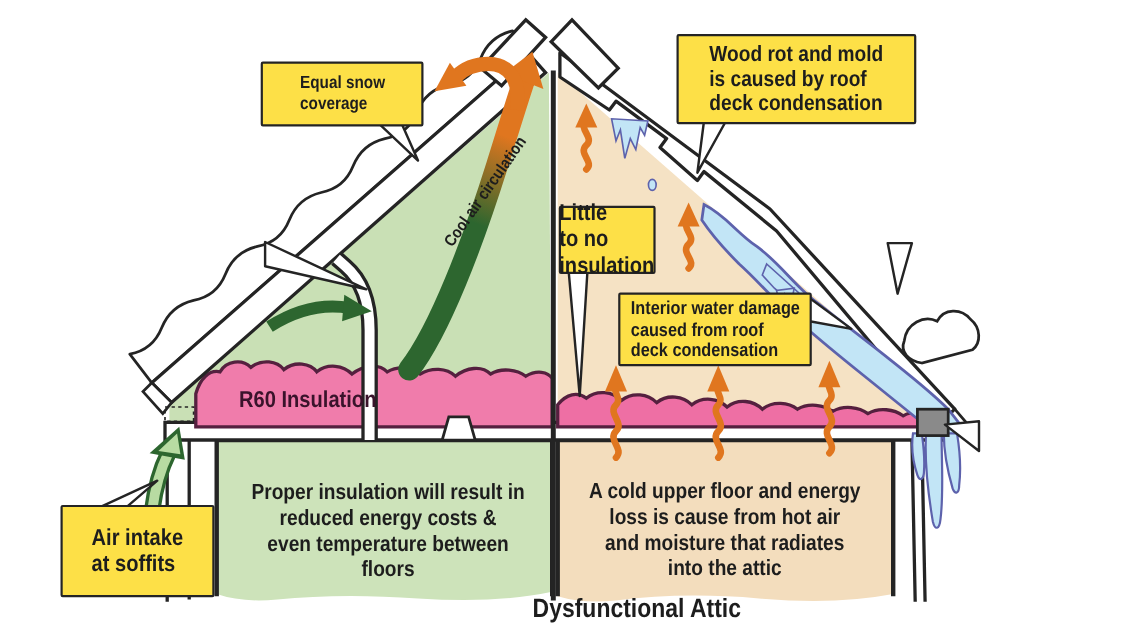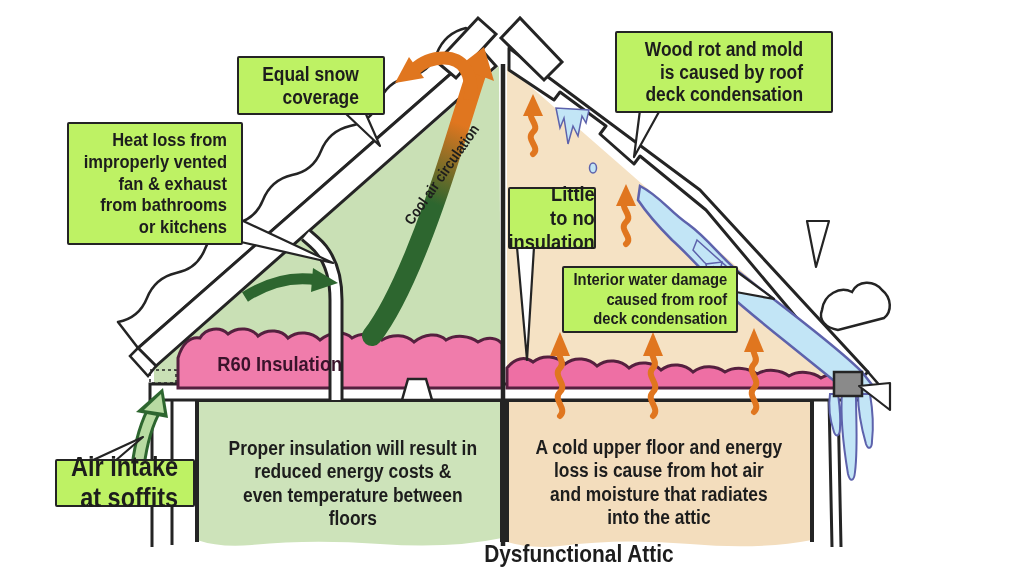--- a/index.html
+++ b/index.html
@@ -1,20 +1,20 @@
 <!DOCTYPE html>
 <html style="--line: #242424; --text: #1d1d1d; --attic_green: #c9e0b5; --room_green: #cde3ba; --attic_tan: #f5e2c4; --room_tan: #f3ddbd; --insulation_pink: #f07cab; --insulation_pink_right: #ee6fa4; --insulation_outline: #55203f; --orange: #e0761f; --dark_green: #2d662f; --light_green_arrow: #b8dba2; --ice_fill: #c2e5f6; --ice_outline: #5d62ac; --soffit_gray: #8a8a8a; --r60_text: #3a132b;"><head>
 <meta charset="utf-8">
 <style>
   html,body{margin:0;padding:0;background:#fff;}
   .stage{position:relative;width:1024px;height:576px;background:#fff;overflow:hidden;
          font-family:"Liberation Sans","DejaVu Sans",sans-serif;font-weight:bold;}
   .stage svg{position:absolute;left:0;top:0;z-index:1;}
-  .callout{position:absolute;background:#bef264;border:2.5px solid var(--line);border-radius:2px;
-           display:flex;align-items:center;justify-content:center;text-align:right;
+  .callout{position:absolute;background:#fde047;border:2.5px solid var(--line);border-radius:2px;
+           display:flex;align-items:center;justify-content:center;text-align:left;
            color:var(--text);line-height:1.14;z-index:3;box-sizing:border-box;padding:1px 2px;}
   .plain{position:absolute;display:flex;align-items:center;justify-content:center;
          text-align:center;color:var(--text);z-index:3;box-sizing:border-box;}
   .ts{display:inline-block;transform:scaleX(0.87);transform-origin:50% 50%;white-space:nowrap;}
   
   .ln{stroke:var(--line);}
   .white-f{fill:#ffffff;}
   .green-attic{fill:var(--attic_green);}
   .green-room{fill:var(--room_green);}
   .tan-attic{fill:var(--attic_tan);}
@@ -161,42 +161,39 @@
     <path class="wedge" d="M241,220 L241,242 L333,263 Z"></path>
     <path class="wedge" d="M640,110 L660,110 L634,157 Z"></path>
     <path class="wedge" d="M807,221 L829,221 L816,267 Z"></path>
     <path class="wedge" d="M517,247 L534,247 L527,360 Z"></path>
     <path class="wedge" d="M736,271 L736,292 L774,299 Z"></path>
     <path class="wedge" d="M91,461 L115,461 L143,437 Z"></path>
     <path class="wedge" d="M890,383 L890,410 L859,386 Z"></path>
   </g>
 </svg>
 
-<div class="callout" style="left:237px;top:56px;width:148px;height:59px;font-size:20px">
+<div class="callout" style="left:237px;top:56px;width:148px;height:59px;font-size:16px">
   <span class="ts">Equal snow<br>coverage</span>
 </div>
 
-<div class="callout" style="left:67px;top:122px;width:176px;height:123px;font-size:19px">
-  <span class="ts">Heat loss from<br>improperly vented<br>fan &amp; exhaust<br>from bathrooms<br>or kitchens</span>
-</div>
 
 <div class="callout" style="left:615px;top:31px;width:218px;height:82px;font-size:20px">
   <span class="ts">Wood rot and mold<br>is caused by roof<br>deck condensation</span>
 </div>
 
 
 <div class="callout" style="left:508px;top:187px;width:88px;height:62px;font-size:21px">
   <span class="ts">Little<br>to no<br>insulation</span>
 </div>
 
 <div class="callout" style="left:562px;top:266px;width:176px;height:67px;font-size:17px">
   <span class="ts">Interior water damage<br>caused from roof<br>deck condensation</span>
 </div>
 
-<div class="callout" style="left:55px;top:459px;width:140px;height:48px;font-size:27px">
+<div class="callout" style="left:55px;top:459px;width:140px;height:84px;font-size:21px">
   <span class="ts">Air intake<br>at soffits</span>
 </div>
 
 
 <div class="plain" style="left:200px;top:350px;width:160px;height:28px;font-size:21px;color:var(--r60_text)">
   <span class="ts">R60 Insulation</span>
 </div>
 
 <div class="plain" style="left:361px;top:163px;width:160px;height:22px;font-size:15px;transform:rotate(-55deg)">
   <span class="ts">Cool air circulation</span>

